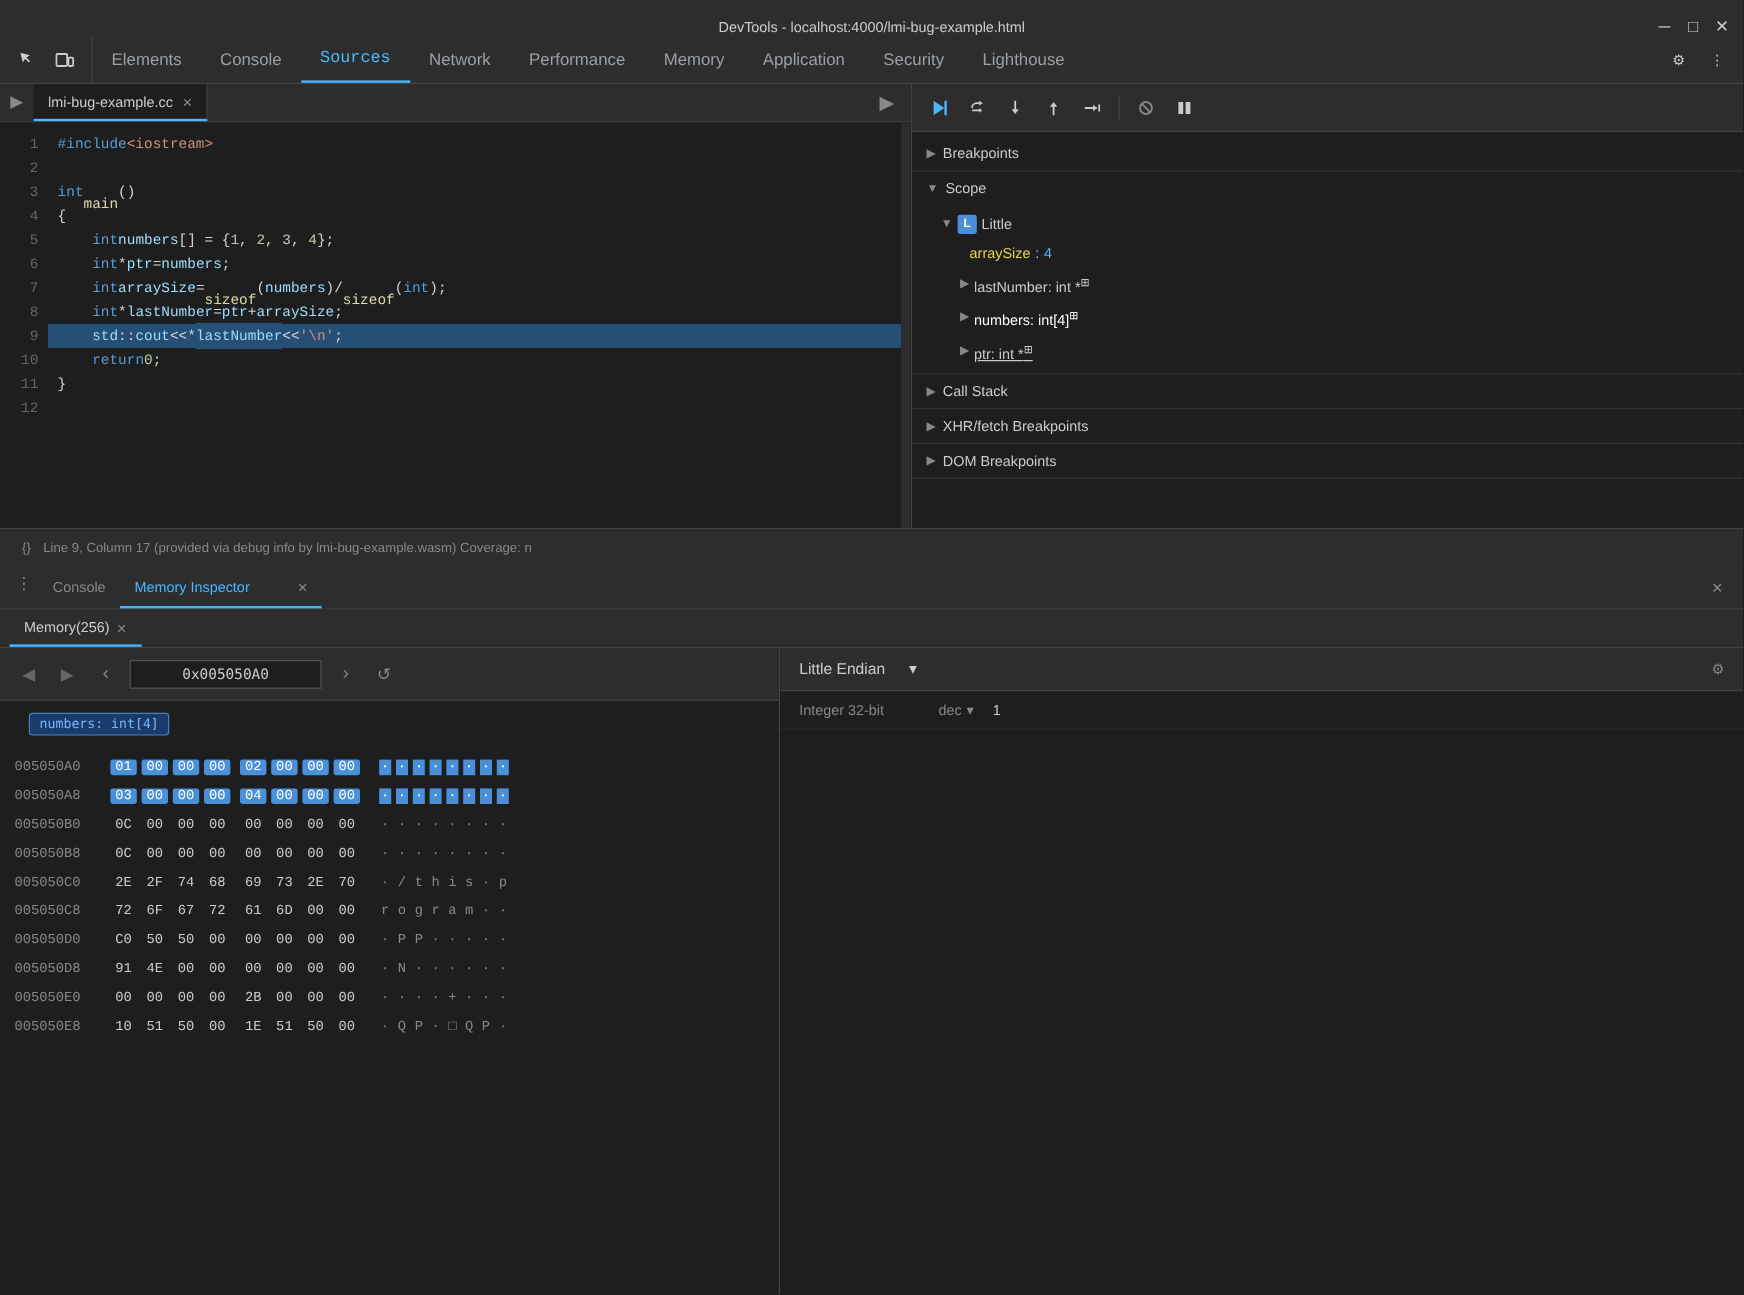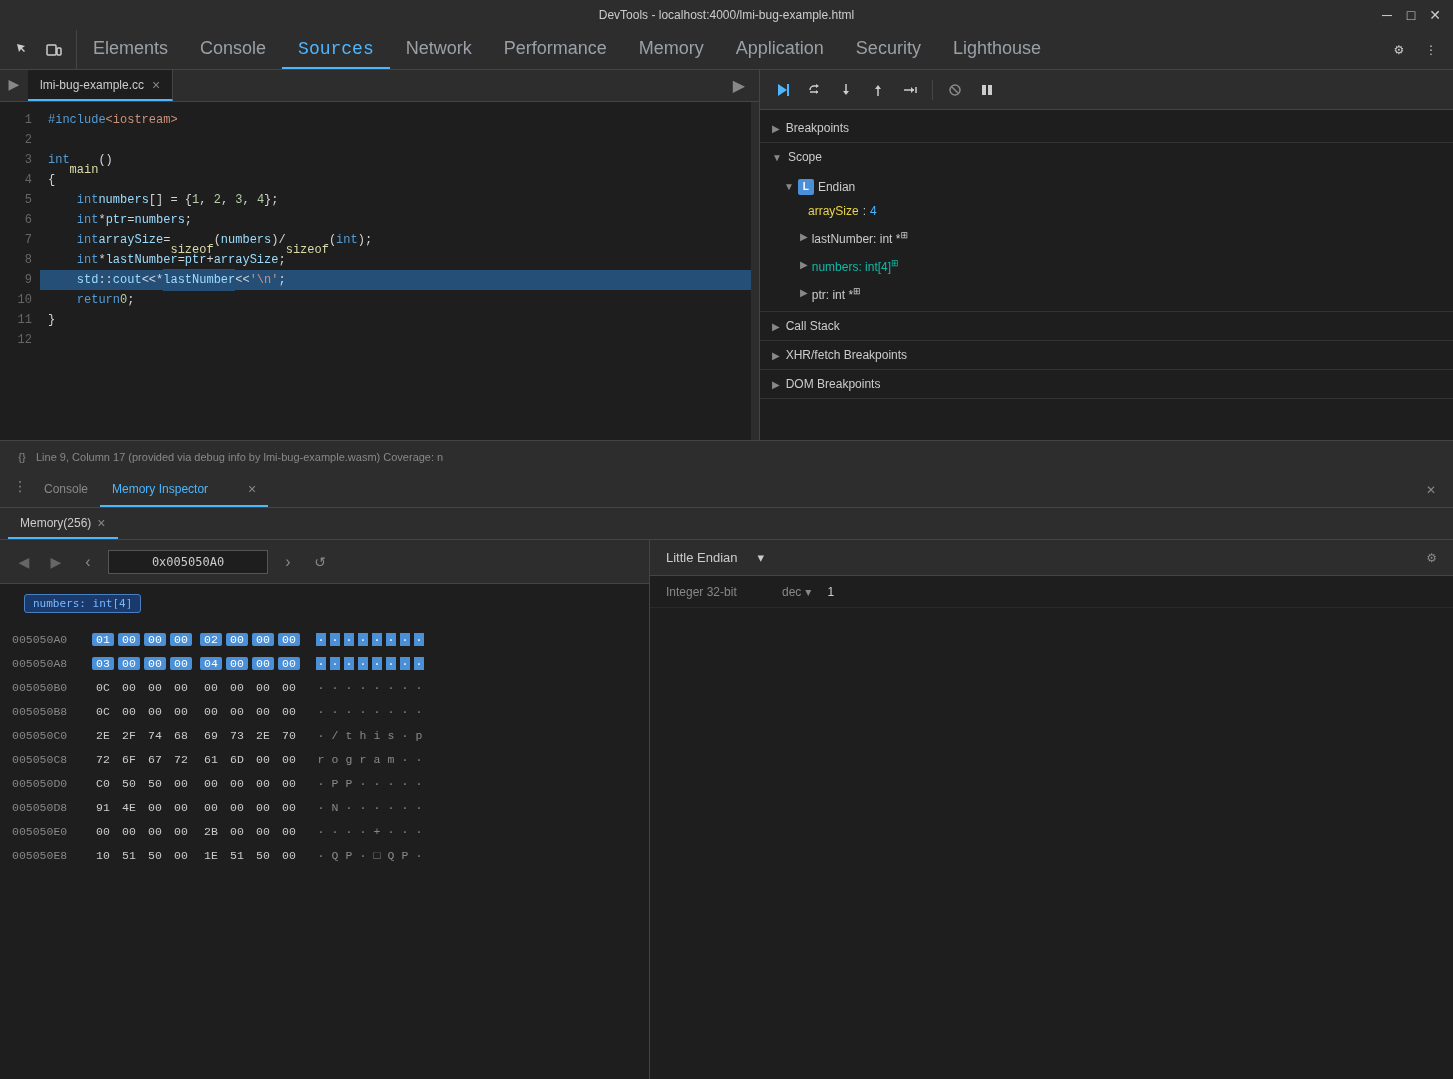--- a/index.html
+++ b/index.html
@@ -3,21 +3,21 @@
   <meta charset="utf-8">
   <style>
     * { box-sizing: border-box; margin: 0; padding: 0; }
     body { font-family: 'Segoe UI', Arial, sans-serif; font-size: 12px; background: #1e1e1e; color: #ccc; width: 1453px; height: 1079px; overflow: hidden; }
 
     
     .titlebar {
       background: #2d2d2d;
       height: 30px;
       display: flex;
-      align-items: center;
+      align-items: flex-end;
       justify-content: center;
       color: #ccc;
       font-size: 12px;
       position: relative;
     }
     .titlebar-controls {
       position: absolute;
       right: 10px;
       display: flex;
       gap: 8px;
@@ -62,21 +62,21 @@
       display: flex;
       align-items: stretch;
       flex: 1;
     }
     .tab-item {
       display: flex;
       align-items: center;
       padding: 0 16px;
       cursor: pointer;
       color: #9aa0a6;
-      font-size: 18px;
+      font-size: 14px;
       border-bottom: 2px solid transparent;
       position: relative;
       justify-content: flex-end;
     }
     .tab-item.active {
       color: #4db6ff;
       border-bottom: 2px solid #4db6ff;
       font-family: Liberation Mono, monospace;
     }
     .toolbar-right {
@@ -733,21 +733,21 @@
           <div class="section-header">
             <span class="chevron">▼</span>
             <span>Scope</span>
           </div>
           <div class="scope-tree">
 
             <div class="scope-item">
               <div class="scope-item-row">
                 <span class="chevron">▼</span>
                 <span class="local-badge">L</span>
-                <span>Endian</span>
+                <span>Little</span>
               </div>
             </div>
 
             <div class="scope-item" style="padding-left: 48px;">
               <div class="scope-item-row">
                 <span class="scope-label">arraySize</span>
                 <span style="color:#ccc">:</span>
                 <span class="scope-value">4</span>
               </div>
             </div>
@@ -755,28 +755,28 @@
             <div class="scope-item" style="padding-left: 40px;">
               <div class="scope-item-row">
                 <span class="scope-arrow">▶</span>
                 <span style="color:#ccc; font-size:12px;">lastNumber: int *<sup style="font-size:9px">⊞</sup></span>
               </div>
             </div>
 
             <div class="scope-item" style="padding-left: 40px;">
               <div class="scope-item-row">
                 <span class="scope-arrow">▶</span>
-                <span style="color:#14b8a6; font-size:12px;">numbers: int[4]<sup style="font-size:9px">⊞</sup></span>
+                <span style="color:#ffffff; font-size:12px;">numbers: int[4]<sup style="font-size:9px">⊞</sup></span>
               </div>
             </div>
 
             <div class="scope-item" style="padding-left: 40px;">
               <div class="scope-item-row">
                 <span class="scope-arrow">▶</span>
-                <span style="color:#ccc; font-size:12px;">ptr: int *<sup style="font-size:9px">⊞</sup></span>
+                <span style="color:#ccc; font-size:12px;text-decoration:underline;">ptr: int *<sup style="font-size:9px">⊞</sup></span>
               </div>
             </div>
           </div>
         </div>
 
         <div class="section">
           <div class="section-header">
             <span class="chevron">▶</span>
             <span>Call Stack</span>
           </div>

